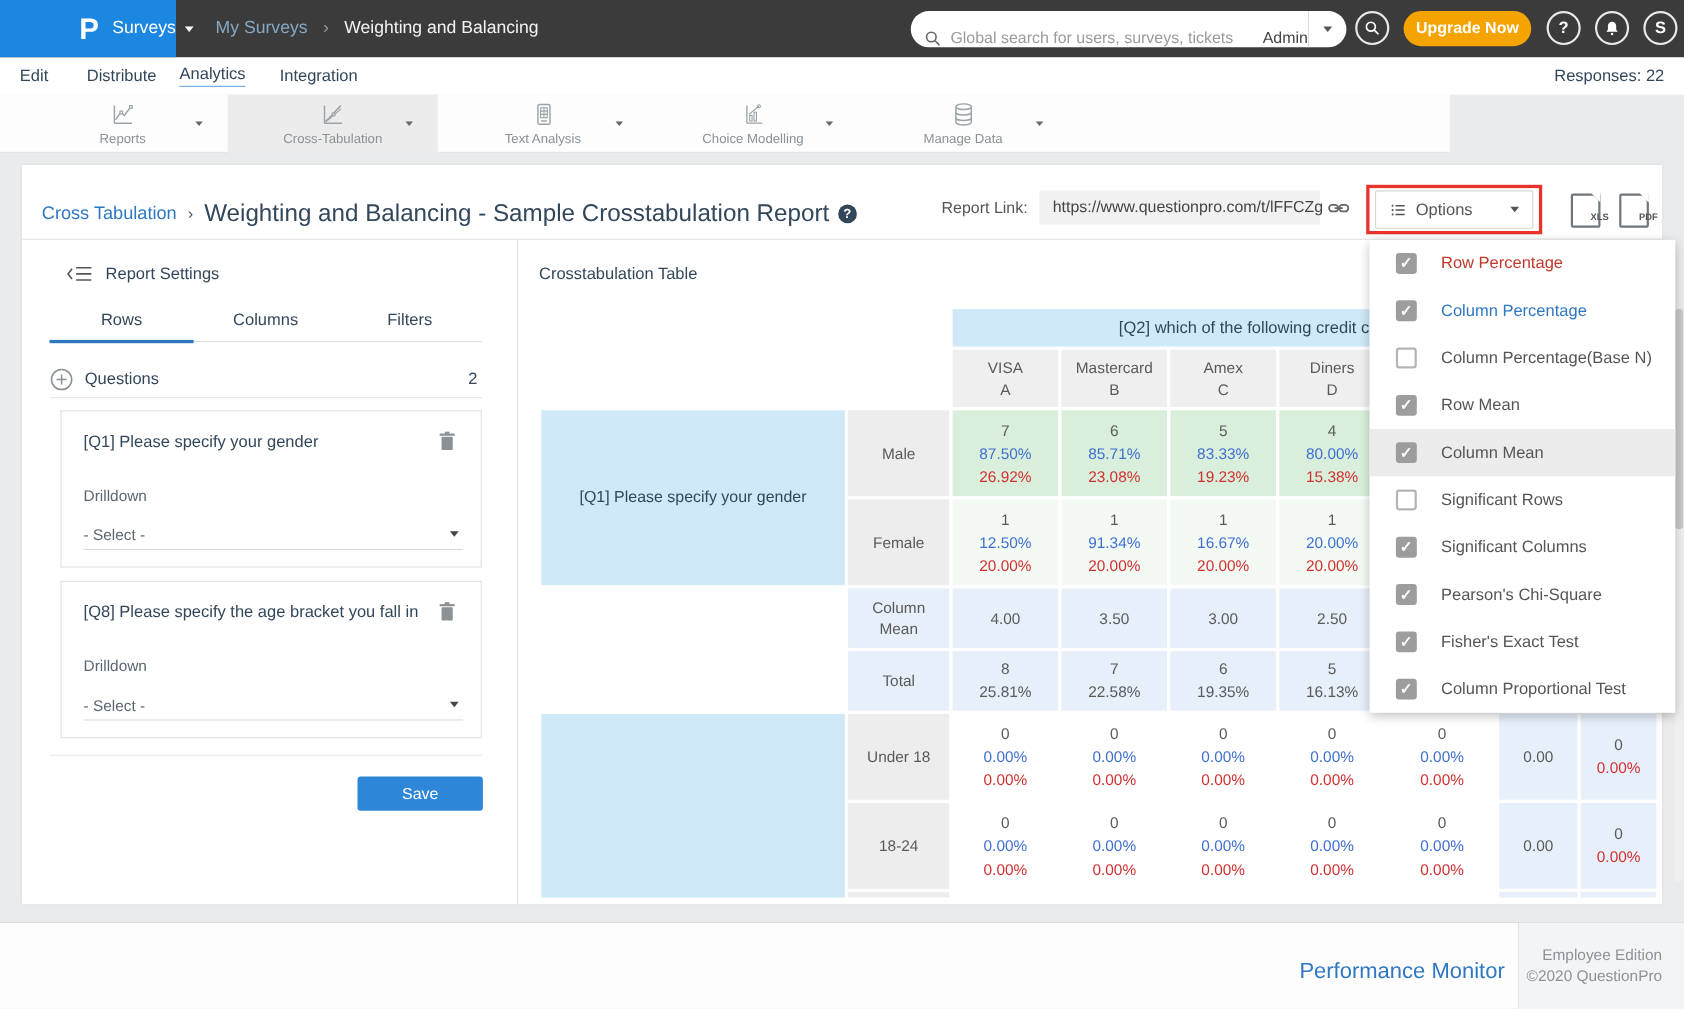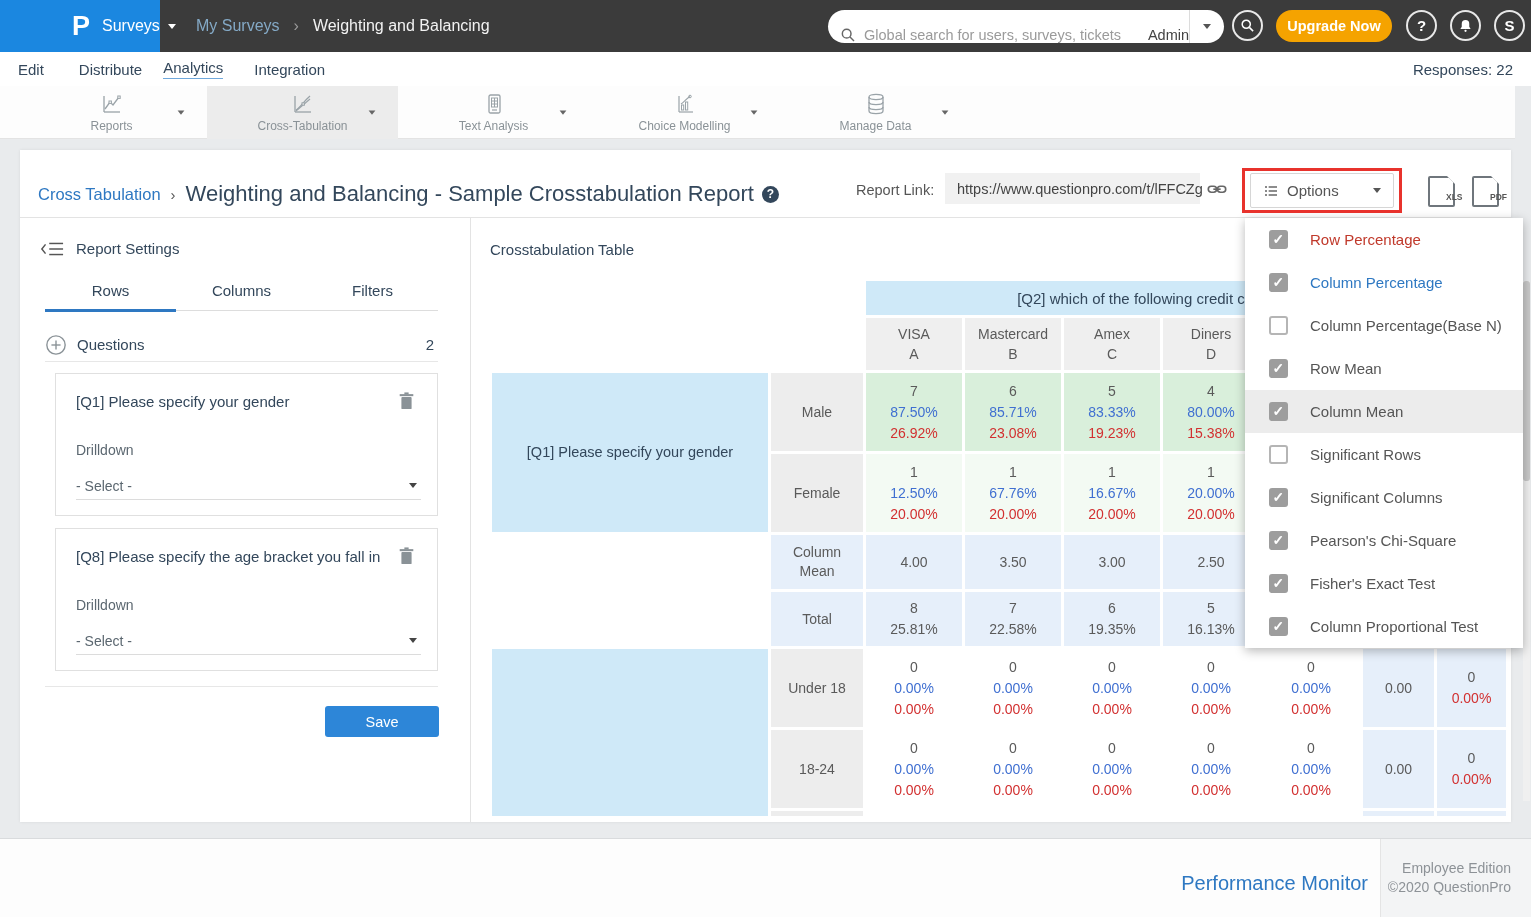--- a/index.html
+++ b/index.html
@@ -43,21 +43,21 @@
              cursor:pointer; font-family:inherit; }
 
   
   .subnav { position:absolute; left:0; top:52px; width:1531px; height:34px; background:#fff;
             display:flex; align-items:center; z-index:4; }
   .subnav-item { font-size:15px; color:#33475b; cursor:pointer; text-decoration:none; }
   .subnav-item.active { border-bottom:1px solid #6fa8dc; padding-bottom:2px; }
   .responses { position:absolute; right:18px; color:#33475b; font-size:15px; }
 
   
-  .toolbar { position:absolute; left:0; top:86px; width:1515px; height:53px; background:#fdfdfd;
+  .toolbar { position:absolute; left:0; top:86px; width:1318px; height:53px; background:#fdfdfd;
              border-bottom:1px solid #e3e3e3; display:flex; padding-left:16px; z-index:4; }
   .tool { width:191px; height:53px; position:relative; display:flex; flex-direction:column;
           align-items:center; justify-content:center; cursor:pointer; }
   .tool.active { background:#ececec; }
   .tool-label { font-size:12px; color:#8a9297; margin-top:3px; }
   .tool .tri { position:absolute; right:22px; top:24px; color:#666; transform:scale(.85); }
 
   
   .card { position:absolute; left:20px; top:150px; width:1491px; height:672px; background:#fff;
           box-shadow:0 0 3px rgba(0,0,0,.08); z-index:3; }
@@ -86,21 +86,21 @@
   .file-btn { position:absolute; top:176px; width:27px; height:31px; border:2px solid #6f767c;
               border-radius:2px; background:#fff; z-index:4; cursor:pointer; }
   .file-btn .fold { position:absolute; right:-2px; top:-2px; width:0; height:0;
                     border-left:8px solid transparent; border-top:8px solid #6f767c; }
   .file-btn .fold::after{ content:""; position:absolute; left:-9px; top:-9px; width:0; height:0;
                     border-left:9px solid transparent; border-top:9px solid #fff; }
   .file-label { position:absolute; left:0; right:0; bottom:3px; text-align:center; font-size:8.5px;
                 font-weight:bold; color:#555; letter-spacing:0;padding-left:16px; }
 
   
-  .rs-head { position:absolute; left:40px; top:240px; display:flex; align-items:flex-start; z-index:4; }
+  .rs-head { position:absolute; left:60px; top:240px; display:flex; align-items:center; z-index:4; }
   .rs-title { color:#33475b; font-size:15px; margin-left:12px; }
   .tabs { position:absolute; left:45px; top:280px; width:393px; height:31px; border-bottom:1px solid #ddd;
           display:flex; z-index:4; }
   .tab { flex:1; text-align:center; font-size:15px; color:#33475b; cursor:pointer; padding-top:2px; }
   .tab.active { border-bottom:3px solid #2e78c2; margin-bottom:-2px; }
   .q-row { position:absolute; left:45px; top:328px; width:393px; height:34px; display:flex;
            align-items:center; border-bottom:1px solid #e7e7e7; z-index:4; }
   .q-label { color:#33475b; font-size:15px; margin-left:10px; }
   .q-count { margin-left:auto; margin-right:4px; color:#33475b; font-size:15px; }
   .qcard { position:absolute; left:55px; width:383px; height:143px; border:1px solid #e0e0e0; z-index:4; }
@@ -411,21 +411,21 @@
       <div class="tcell blue" style="grid-area: 3 / 8 / span 1 / span 1;"></div>
       <div class="tcell blue" style="grid-area: 3 / 9 / span 1 / span 1;"></div>
       <div class="tcell lab-gray" style="grid-area: 4 / 2 / span 1 / span 1;">Female</div>
       <div class="tcell palegreen" style="grid-area: 4 / 3 / span 1 / span 1;">
         <div class="c-num">1</div>
         <div class="c-blue">12.50%</div>
         <div class="c-red">20.00%</div>
       </div>
       <div class="tcell palegreen" style="grid-area: 4 / 4 / span 1 / span 1;">
         <div class="c-num">1</div>
-        <div class="c-blue">67.76%</div>
+        <div class="c-blue">91.34%</div>
         <div class="c-red">20.00%</div>
       </div>
       <div class="tcell palegreen" style="grid-area: 4 / 5 / span 1 / span 1;">
         <div class="c-num">1</div>
         <div class="c-blue">16.67%</div>
         <div class="c-red">20.00%</div>
       </div>
       <div class="tcell palegreen" style="grid-area: 4 / 6 / span 1 / span 1;">
         <div class="c-num">1</div>
         <div class="c-blue">20.00%</div>

